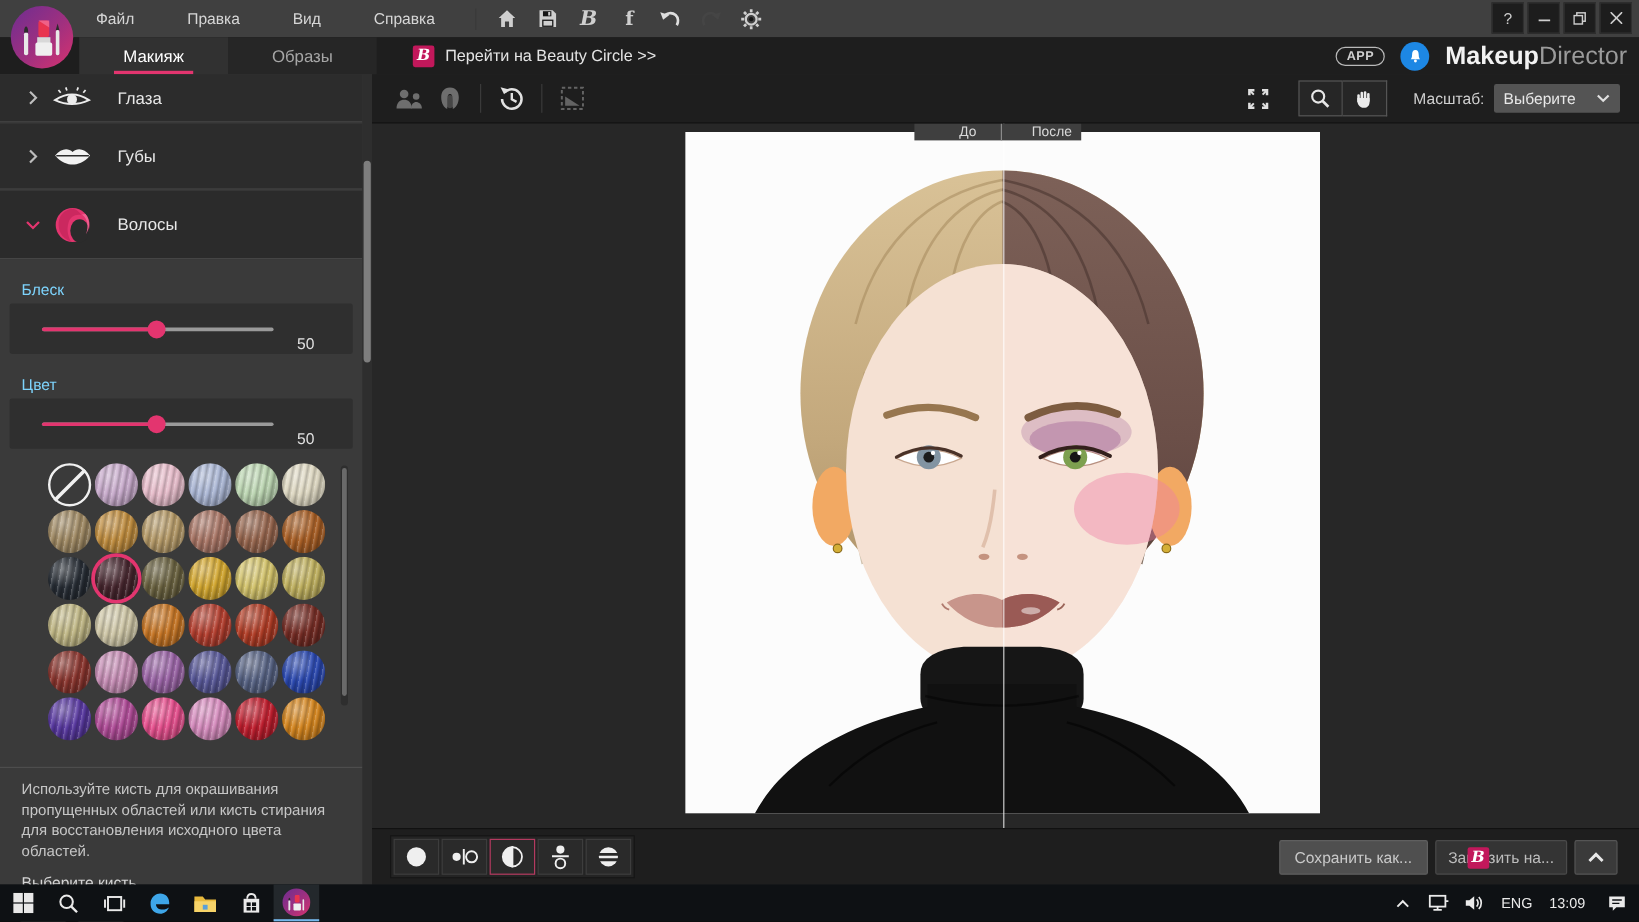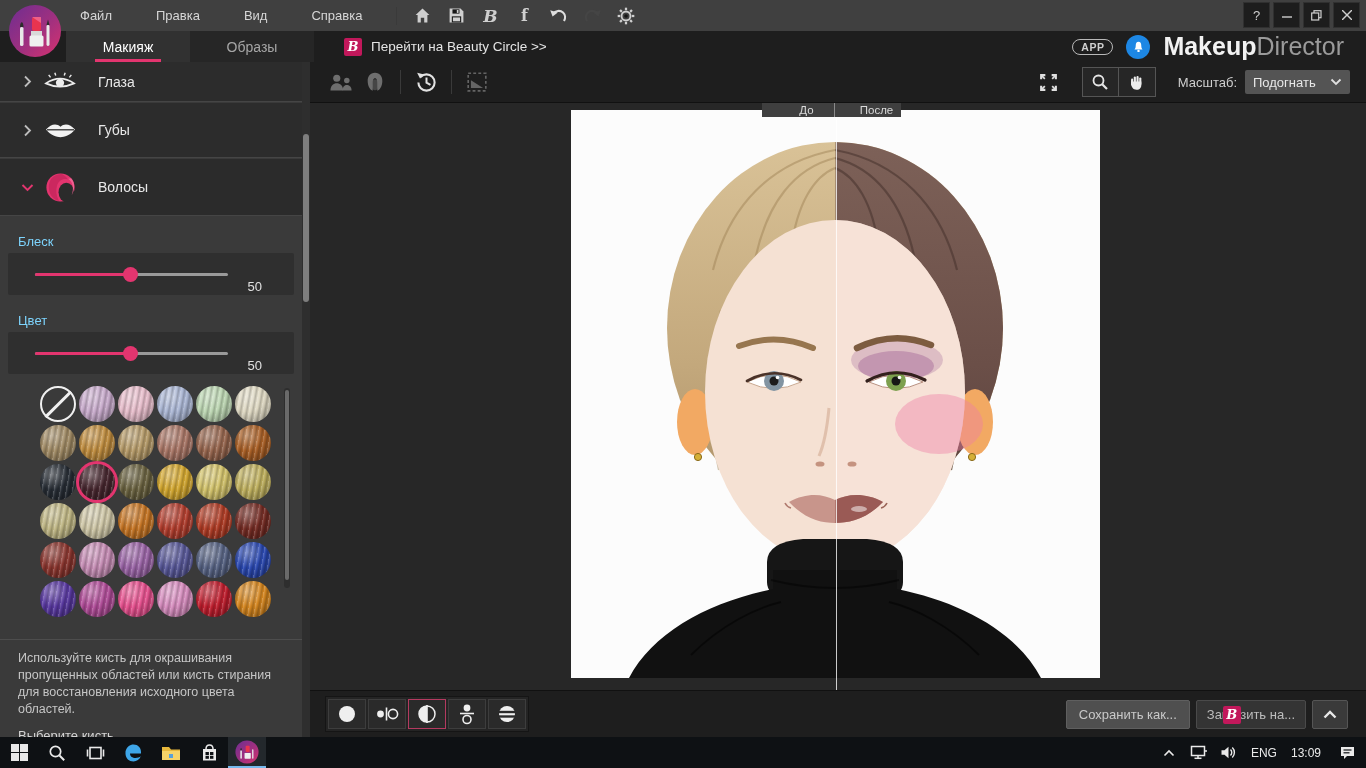--- a/index.html
+++ b/index.html
@@ -23,24 +23,24 @@
 
   
   .tabrow { position:absolute; left:0; top:31px; width:1366px; height:31px; background:#1e1e1e; display:flex; align-items:stretch; }
   .tabs { display:flex; margin-left:66px; }
   .tab { width:124px; display:flex; align-items:center; justify-content:center; font-size:14px; color:#a6a6a6; background:#262626; position:relative; }
   .tab.active { background:#313131; color:#fff; }
   .tab.active .underline { position:absolute; bottom:0; left:50%; transform:translateX(-50%); width:66px; height:3px; }
   .beauty-link { display:flex; align-items:center; gap:9px; margin-left:30px; font-size:13.5px; color:#e4e4e4; }
   .b-badge { width:18px; height:18px; border-radius:2px; display:flex; align-items:center; justify-content:center; }
   .b-badge span { font-family:"DejaVu Serif","Liberation Serif",serif; font-style:italic; font-weight:bold; font-size:13px; color:#fff; }
-  .tr-right { margin-left:auto; display:flex; align-items:center; gap:13px; padding-right:22px; }
+  .tr-right { margin-left:auto; display:flex; align-items:center; gap:13px; padding-right:10px; }
   .app-pill { border:1.5px solid #b9b9b9; border-radius:9px; font-size:10.5px; letter-spacing:.5px; color:#cfcfcf; padding:1px 8px; font-weight:bold; }
   .bell { width:24px; height:24px; border-radius:50%; display:flex; align-items:center; justify-content:center; }
-  .brand { font-size:25px; }
+  .brand { font-size:21px; }
   .brand b { color:#f2f2f2; font-weight:bold; }
   .brand span { color:#9b9b9b; font-weight:normal; }
 
   
   .body { position:absolute; left:0; top:62px; width:1366px; height:675px; display:flex; }
 
   
   .sidebar { position:relative; width:310px; height:675px; background:#3a3a3a; flex:none; }
   .sec { position:absolute; left:0; width:302px; background:#2c2c2c; border-bottom:1px solid #454545; display:flex; align-items:center; }
   .sec .chev { width:26px; margin-left:14px; display:flex; justify-content:center; }
@@ -444,21 +444,21 @@
                   <rect x="3.6" y="6" width="2.5" height="8" rx="1.2"></rect>
                   <rect x="6.8" y="3.4" width="2.5" height="10" rx="1.2"></rect>
                   <rect x="10" y="3" width="2.5" height="10.5" rx="1.2"></rect>
                   <rect x="13.2" y="4.6" width="2.5" height="9" rx="1.2"></rect>
                   <path d="M3.6 11 C3.6 16 6 19.2 10 19.2 C14 19.2 15.7 16.8 15.7 13 L15.7 9.5 L3.6 9.5 Z"></path>
                 </g>
               </svg>
           </div>
           <span class="scale-label">Масштаб:</span>
           <div class="scale-select">
-            <span>Подогнать</span>
+            <span>Выберите</span>
             <svg width="12" height="8" viewBox="0 0 12 8">
                 <polyline points="1.5,1.5 6,6 10.5,1.5" fill="none" stroke="#e0e0e0" stroke-width="1.8"></polyline>
               </svg>
           </div>
         </div>
       </div>
 
       <div class="canvas">
         <div class="photo">
           <svg viewBox="0 0 529 568" width="529" height="568">

